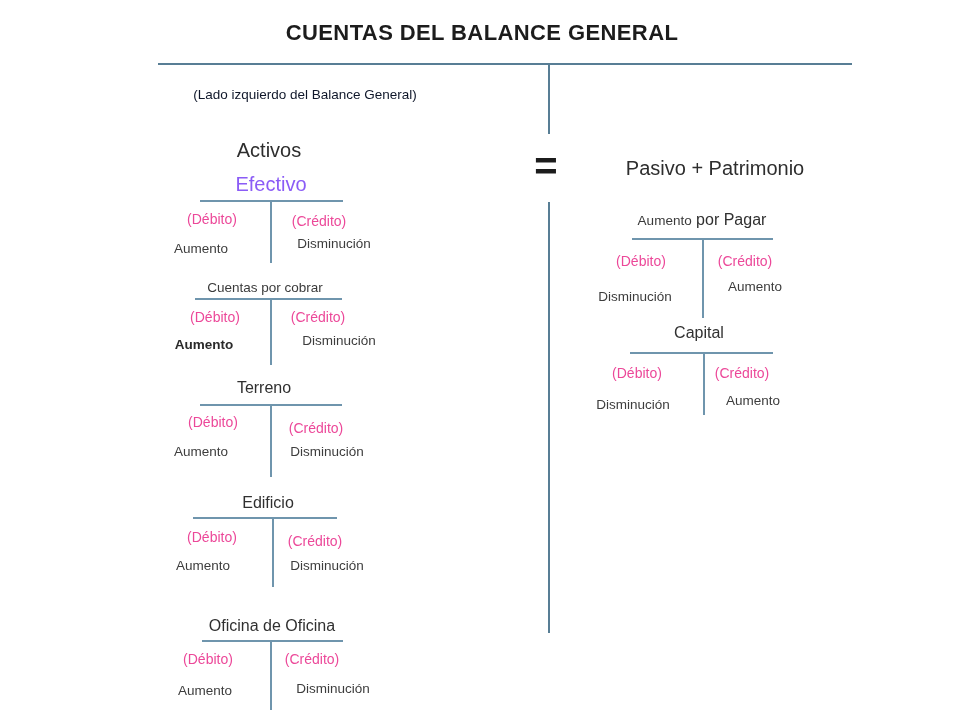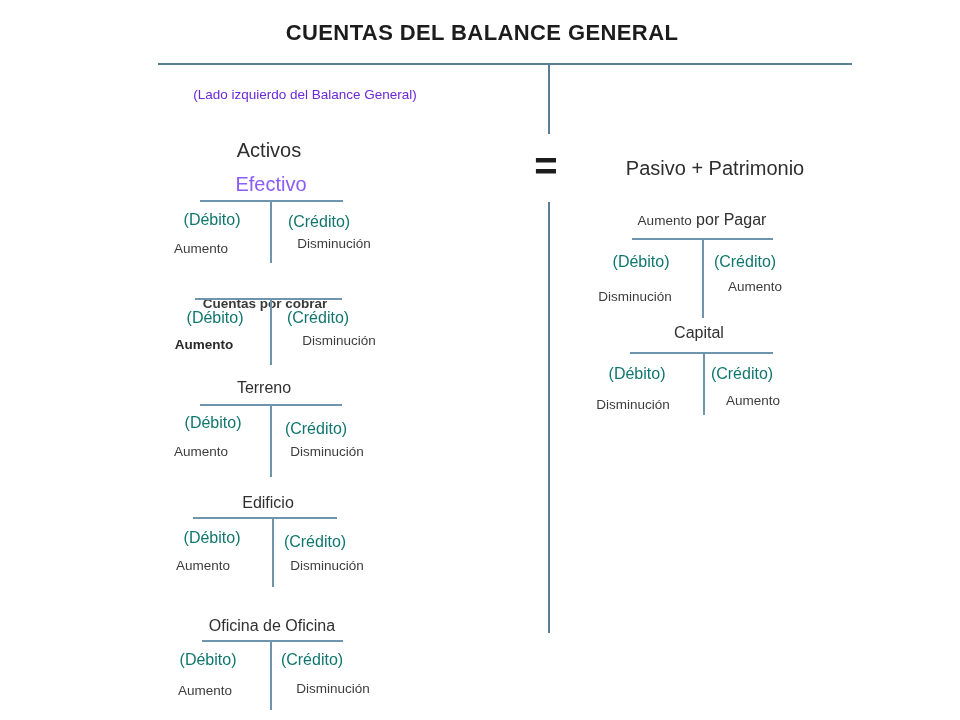--- a/index.html
+++ b/index.html
@@ -3,26 +3,26 @@
 <meta charset="utf-8">
 <style>
   html,body{margin:0;padding:0;background:#ffffff;}
   .canvas{
     position:relative;width:960px;height:720px;background:#ffffff;overflow:hidden;
     font-family:"Liberation Sans",sans-serif;color:#3a3a3a;
   }
   
   .ctr{position:absolute;white-space:nowrap;transform:translateX(-50%);}
   .page-title{font-size:22px;font-weight:600;color:#1c1c1c;letter-spacing:.4px;}
-  .caption{font-size:13.5px;color:#6d28d9;}
+  .caption{font-size:13.5px;color:#0f172a;}
   .heading{font-size:20px;color:#2e2e2e;}
   .acct-title-lg{font-size:20px;color:#8b5cf6;}
   .acct-title-md{font-size:16px;color:#303030;}
   .acct-title-sm{font-size:13.5px;color:#3a3a3a;}
-  .lbl{font-size:16px;color:#0f766e;}
+  .lbl{font-size:14px;color:#ec4899;}
   .eff{font-size:13.5px;color:#3d3d3d;}
   .bold{font-weight:700;color:#2a2a2a;}
   .hl{position:absolute;height:2px;background:#6f95ad;}
   .vl{position:absolute;width:2px;background:#6f95ad;}
   .div-l{background:#587e95;}
   .equals{position:absolute;font-size:40px;font-weight:700;color:#1c1c1c;transform:translateX(-50%);line-height:1;}
   .big-paren{font-size:21px;}
 </style>
 </head>
 <body>
@@ -44,21 +44,21 @@
     <div class="ctr acct-title-lg" style="left:271px;top:173px;">Efectivo</div>
     <div class="hl" style="left:200px;top:200px;width:143px;"></div>
     <div class="vl" style="left:270px;top:200px;height:63px;"></div>
     <div class="ctr lbl" style="left:212px;top:211px;">(Débito)</div>
     <div class="ctr lbl" style="left:319px;top:213px;">(Crédito)</div>
     <div class="ctr eff" style="left:201px;top:241px;">Aumento</div>
     <div class="ctr eff" style="left:334px;top:236px;">Disminución</div>
   </div>
 
   <div>
-    <div class="ctr acct-title-sm" style="left:265px;top:296px;font-weight:bold;">Cuentas por cobrar</div>
+    <div class="ctr acct-title-sm" style="left:265px;top:280px;">Cuentas por cobrar</div>
     <div class="hl" style="left:195px;top:298px;width:147px;"></div>
     <div class="vl" style="left:270px;top:298px;height:67px;"></div>
     <div class="ctr lbl" style="left:215px;top:309px;">(Débito)</div>
     <div class="ctr lbl" style="left:318px;top:309px;">(Crédito)</div>
     <div class="ctr eff bold" style="left:204px;top:337px;">Aumento</div>
     <div class="ctr eff" style="left:339px;top:333px;">Disminución</div>
   </div>
 
   <div>
     <div class="ctr acct-title-md" style="left:264px;top:379px;">Terreno</div>

